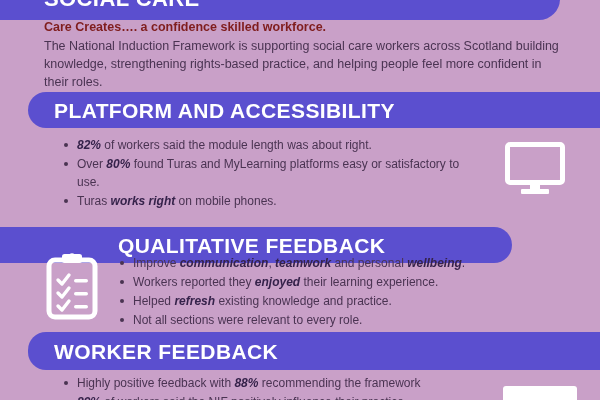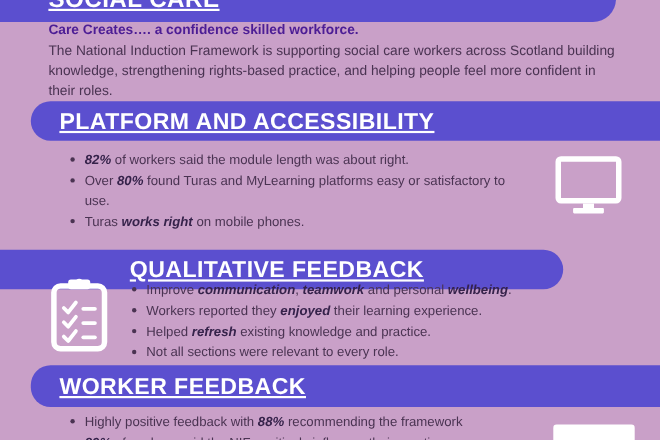--- a/index.html
+++ b/index.html
@@ -35,21 +35,20 @@
     font-weight: bold;
     letter-spacing: 0.4px;
   }
 
   .banner-title {
     font-size: 21px;
     font-weight: bold;
     color: #ffffff;
     line-height: 1;
     white-space: nowrap;
-    text-decoration: underline;
   }
 
   
   .banner-top {
     left: 0px;
     top: -22px;
     width: 560px;
     height: 42px;
     border-radius: 0 21px 21px 0;
     padding-left: 44px;
@@ -89,21 +88,21 @@
   
   .intro {
     position: absolute;
     left: 44px;
     top: 18px;
     width: 520px;
   }
   .intro-lead {
     font-size: 12.5px;
     font-weight: bold;
-    color: #4c1d95;
+    color: #7f1d1d;
     line-height: 1.45;
     margin-bottom: 1px;
   }
   .intro-body {
     font-size: 12.5px;
     color: #4a3352;
     line-height: 1.45;
   }
 
   

